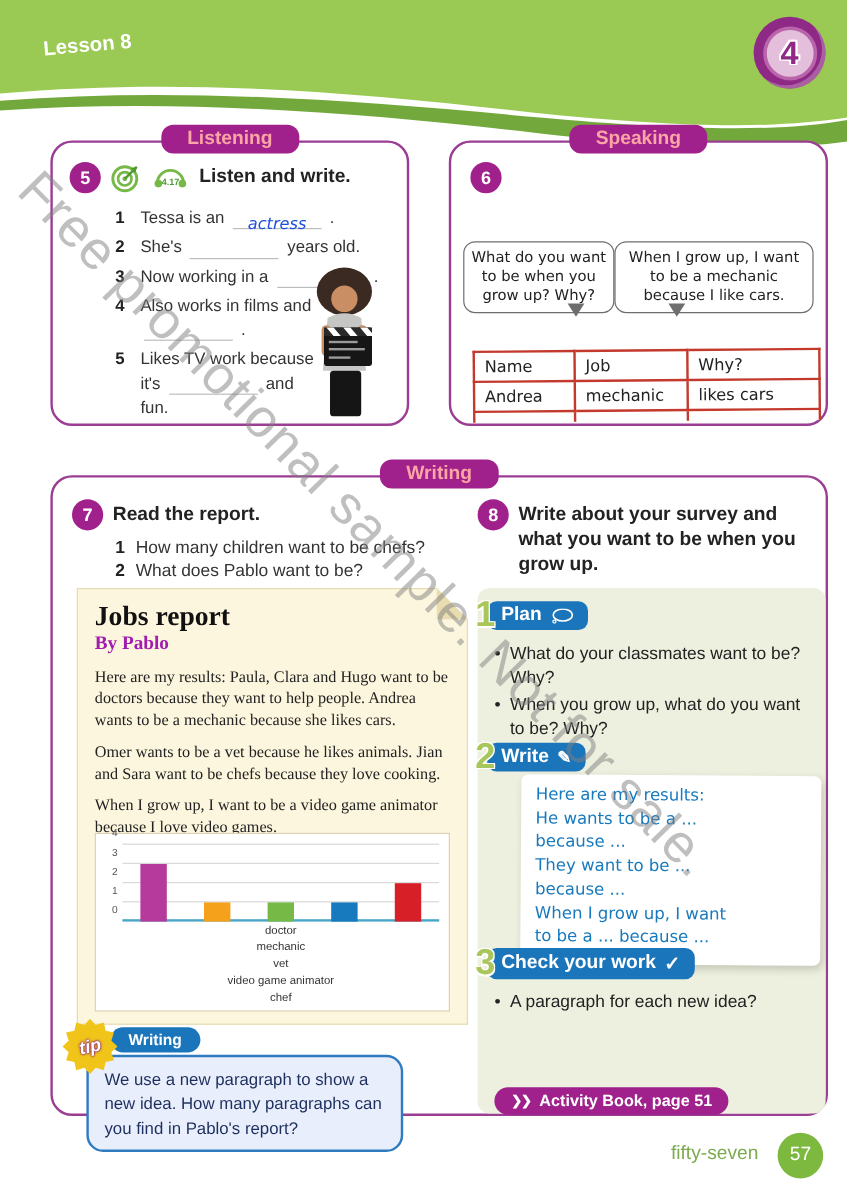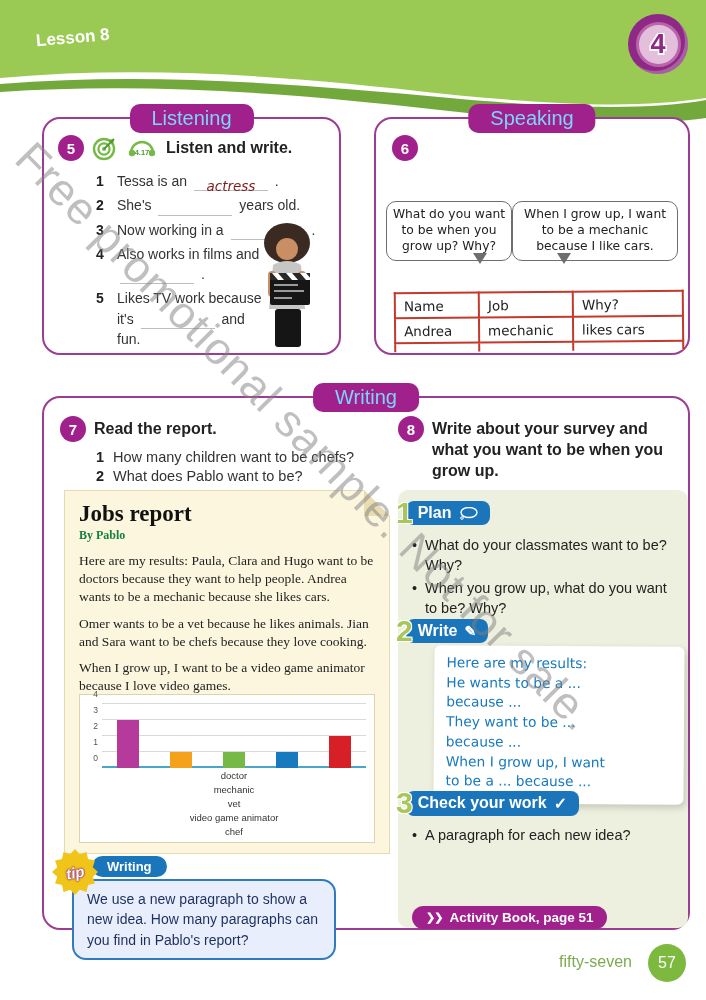--- a/index.html
+++ b/index.html
@@ -14,40 +14,40 @@
     background:#8e2a86; display:flex; align-items:center; justify-content:center;
     box-shadow:inset -3px -3px 0 rgba(255,255,255,.25); }
   .unit-inner { width:45px; height:45px; border-radius:50%; background:#e3bfdc; border:3px solid #b964ab;
     display:flex; align-items:center; justify-content:center; }
   .unit-num { color:#8e2a86; font-size:27px; font-weight:bold;
     text-shadow:-1.5px -1.5px 0 #fff,1.5px -1.5px 0 #fff,-1.5px 1.5px 0 #fff,1.5px 1.5px 0 #fff; }
 
   
   .panel { position:absolute; background:#fff; border:2.5px solid #9b3d92; border-radius:18px; }
   .panel-badge { position:absolute; top:-15px; left:50%; transform:translateX(-50%); background:#a0218c;
-    color:#7dd3fc; font-weight:normal; font-size:20px; padding:3px 22px; border-radius:10px; white-space:nowrap; z-index:3; }
+    color:#fca5a5; font-weight:bold; font-size:16px; padding:3px 22px; border-radius:10px; white-space:nowrap; z-index:3; }
   .listening-panel { left:42px; top:117px; width:299px; height:238px; }
   .speaking-panel  { left:374px; top:117px; width:316px; height:238px; }
   .writing-panel   { left:42px;  top:396px; width:648px; height:534px; }
 
   .ex-head { display:flex; align-items:flex-start; gap:8px; }
   .num-circle { width:26px; height:26px; border-radius:50%; background:#a0218c; color:#fff; font-weight:bold;
     font-size:15px; display:flex; align-items:center; justify-content:center; flex:none; }
   .ex-title { font-weight:bold; font-size:16px; color:#222; line-height:1.3; padding-top:3px; }
 
   
   .listening-head { position:absolute; left:14px; top:16px; align-items:center; }
   .listening-head .ex-title { padding-top:0; }
   .icon-svg { flex:none; }
   #listening-items { position:absolute; left:52px; top:48px; right:8px; }
   .l-item { display:flex; gap:8px; margin:4px 0; font-size:14px; line-height:1.45; color:#333; }
   .l-num { font-weight:bold; min-width:13px; color:#222; }
   .blank { display:inline-block; min-width:74px; border-bottom:1.5px solid #bdbdbd; height:15px; margin:0 3px;
     text-align:center; vertical-align:bottom; }
-  .answer-text { font-family:"DejaVu Sans", sans-serif; font-style:italic; color:#7f1d1d; font-size:13.5px; }
+  .answer-text { font-family:"DejaVu Sans", sans-serif; font-style:italic; color:#1d4ed8; font-size:13.5px; }
   .narrow-4 { max-width:186px; }
   .narrow-5 { max-width:166px; }
   .actress-photo { position:absolute; right:8px; bottom:6px; }
 
   
   .speaking-head { position:absolute; left:16px; top:16px; width:284px; }
   .bubbles { position:absolute; left:10px; top:82px; right:10px; display:flex; }
   .bubble { position:relative; border:1.6px solid #6e6e6e; border-radius:10px; background:#fff; padding:5px 5px;
     font-family:"DejaVu Sans", sans-serif; font-size:12.3px; line-height:1.3; text-align:center; color:#222; }
   .bubble-q { width:126px; }
@@ -67,21 +67,21 @@
   .read-head { position:absolute; left:16px; top:18px; }
   #writing-questions { position:absolute; left:52px; top:48px; width:330px; }
   .q-row { display:flex; gap:9px; font-size:14.5px; color:#333; margin:3px 0; }
   .q-num { font-weight:bold; color:#222; }
 
   .report { position:absolute; left:20px; top:92px; width:326px; height:364px; background:#fdf6de;
     border:1px solid #e6dab2; padding:10px 14px; }
   .dogear { position:absolute; top:-1px; right:-1px; width:0; height:0;
     border-bottom:26px solid #e8dcb0; border-right:26px solid #fff; }
   .report-title { font-family:"Liberation Serif", serif; font-weight:bold; font-size:23px; color:#111; line-height:1.1; }
-  .report-byline { font-family:"Liberation Serif", serif; font-weight:bold; font-size:12px; color:#15803d; margin-top:2px; }
+  .report-byline { font-family:"Liberation Serif", serif; font-weight:bold; font-size:16px; color:#a21caf; margin-top:2px; }
   .report-p { font-family:"Liberation Serif", serif; font-size:13.5px; line-height:1.32; color:#222; margin-top:9px; }
 
   .chart-box { position:absolute; left:14px; right:14px; bottom:10px; background:#fff; border:1px solid #ddd3ae;
     padding:9px 8px 4px 6px; }
   .chart-area { position:relative; height:64px; margin-left:16px; }
   .gridline { position:absolute; left:0; right:0; height:1px; background:#d9d9d9; }
   .gridline.base { height:2px; background:#4aa6c9; }
   .ytick { position:absolute; left:-16px; width:12px; text-align:right; font-size:8.5px; color:#555; transform:translateY(-5px); }
   .bars { position:absolute; left:0; right:0; top:0; bottom:0; display:flex; align-items:flex-end; }
   .bar-col { flex:1; display:flex; justify-content:center; align-items:flex-end; height:100%; }

